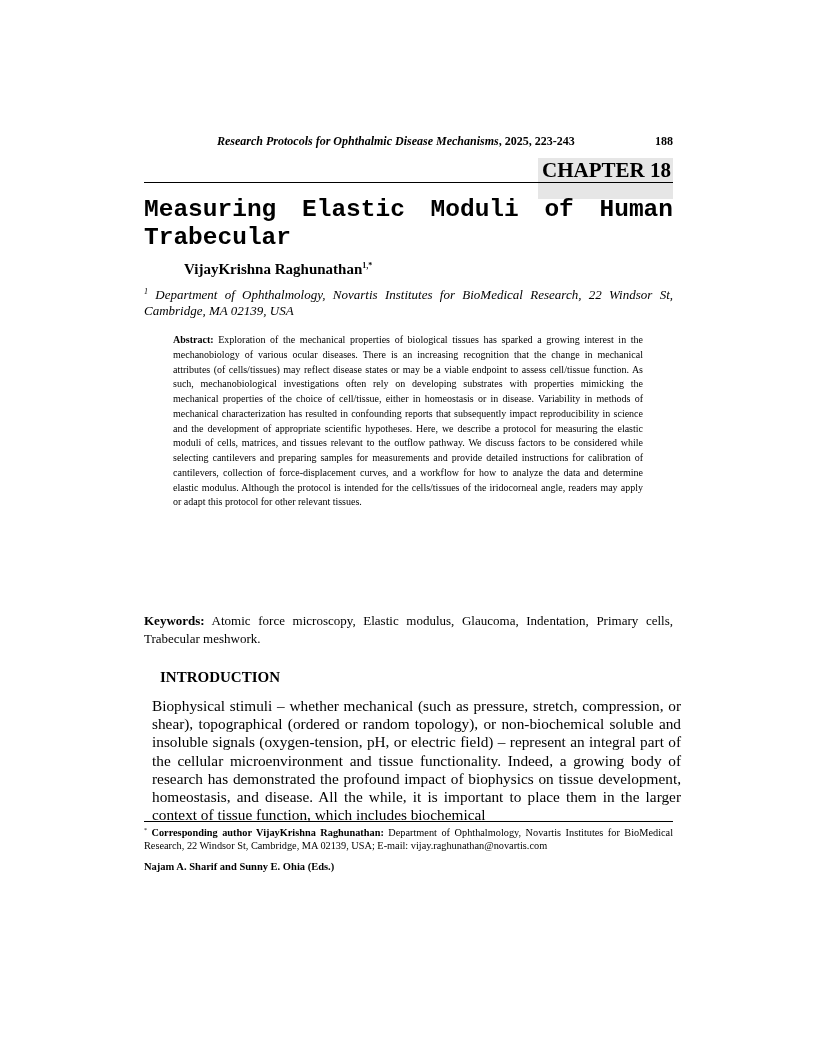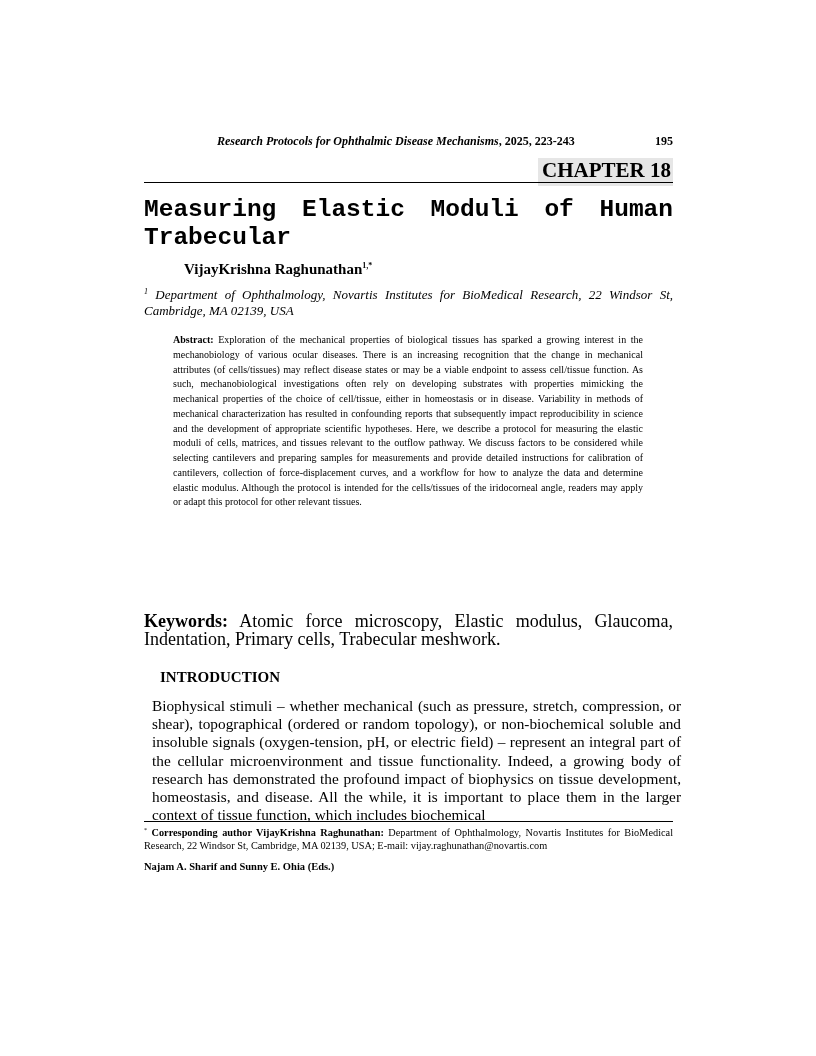--- a/index.html
+++ b/index.html
@@ -4,51 +4,51 @@
 <style>
   html, body { margin: 0; padding: 0; background: #ffffff; }
   body { width: 816px; height: 1056px; position: relative; overflow: hidden;
          font-family: "Liberation Serif", serif; color: #000; }
   .running-head { position: absolute; top: 134px; left: 144px; width: 529px;
                   font-size: 12px; font-weight: bold; }
   .running-head .journal { position: absolute; left: 73px; font-style: italic; }
   .running-head .journal .rest { font-style: normal; }
   .running-head .pageno { position: absolute; right: 0; }
   .chapter-box { position: absolute; top: 158px; right: 143px; background: #e6e6e6;
-                 font-size: 21px; font-weight: bold; padding: 0 2px 4px 4px; line-height: 24px; }
+                 font-size: 21px; font-weight: bold; padding: 0 2px 17px 4px; line-height: 24px; }
   .rule-top { position: absolute; top: 182px; left: 144px; width: 529px; height: 1px; background: #000; }
   .title { position: absolute; top: 196px; left: 144px; width: 529px; font-size: 24.5px;
            font-weight: bold; line-height: 28px; text-align: justify; text-align-last: justify; margin: 0; }
   .title span { display: block; text-align: justify; text-align-last: justify; font-family: Liberation Mono, monospace; }
   .author { position: absolute; top: 261px; left: 144px; font-size: 15px; font-weight: bold; margin-left: 40px; }
   .author sup { font-size: 8px; font-weight: bold; }
   .affil { position: absolute; top: 284px; left: 144px; width: 529px; font-size: 13px;
            font-style: italic; line-height: 16px; text-align: justify; }
   .affil sup { font-size: 8px; }
   .abstract { position: absolute; top: 333px; left: 173px; width: 470px; font-size: 10px;
               line-height: 14.75px; text-align: justify; margin: 0; }
   .abstract b { font-weight: bold; }
-  .keywords { position: absolute; top: 612px; left: 144px; width: 529px; font-size: 18px;
+  .keywords { position: absolute; top: 612px; left: 144px; width: 529px; font-size: 13px;
               line-height: 18px; text-align: justify; margin: 0; }
   .section-head { position: absolute; top: 653px; left: 144px; font-size: 15px; font-weight: bold; margin: 16px; }
   .intro { position: absolute; top: 689px; left: 144px; width: 529px; font-size: 15.3px;
            line-height: 18.2px; text-align: justify; margin: 8px; }
   .rule-foot { position: absolute; top: 821px; left: 144px; width: 529px; height: 1px; background: #000; }
   .footnote { position: absolute; top: 824px; left: 144px; width: 529px; font-size: 10.3px;
               line-height: 13px; text-align: justify; margin: 0; }
   .footnote sup { font-size: 6px; }
   .publisher { position: absolute; top: 860px; left: 144px; width: 529px; text-align: left;
                font-size: 10.5px; font-weight: bold; line-height: 13px; }
 </style>
 </head>
 <body>
 
 <div class="running-head">
   <span class="journal"><span>Research Protocols for Ophthalmic Disease Mechanisms</span><span class="rest">, 2025, 223-243</span></span>
-  <span class="pageno">195</span>
+  <span class="pageno">188</span>
 </div>
 
 <div class="chapter-box">CHAPTER 18</div>
 <div class="rule-top"></div>
 
 <h1 class="title">
   <span>Measuring Elastic Moduli of Human Trabecular</span>
 </h1>
 
 <div class="author"><span>VijayKrishna Raghunathan</span><sup>1,*</sup></div>

